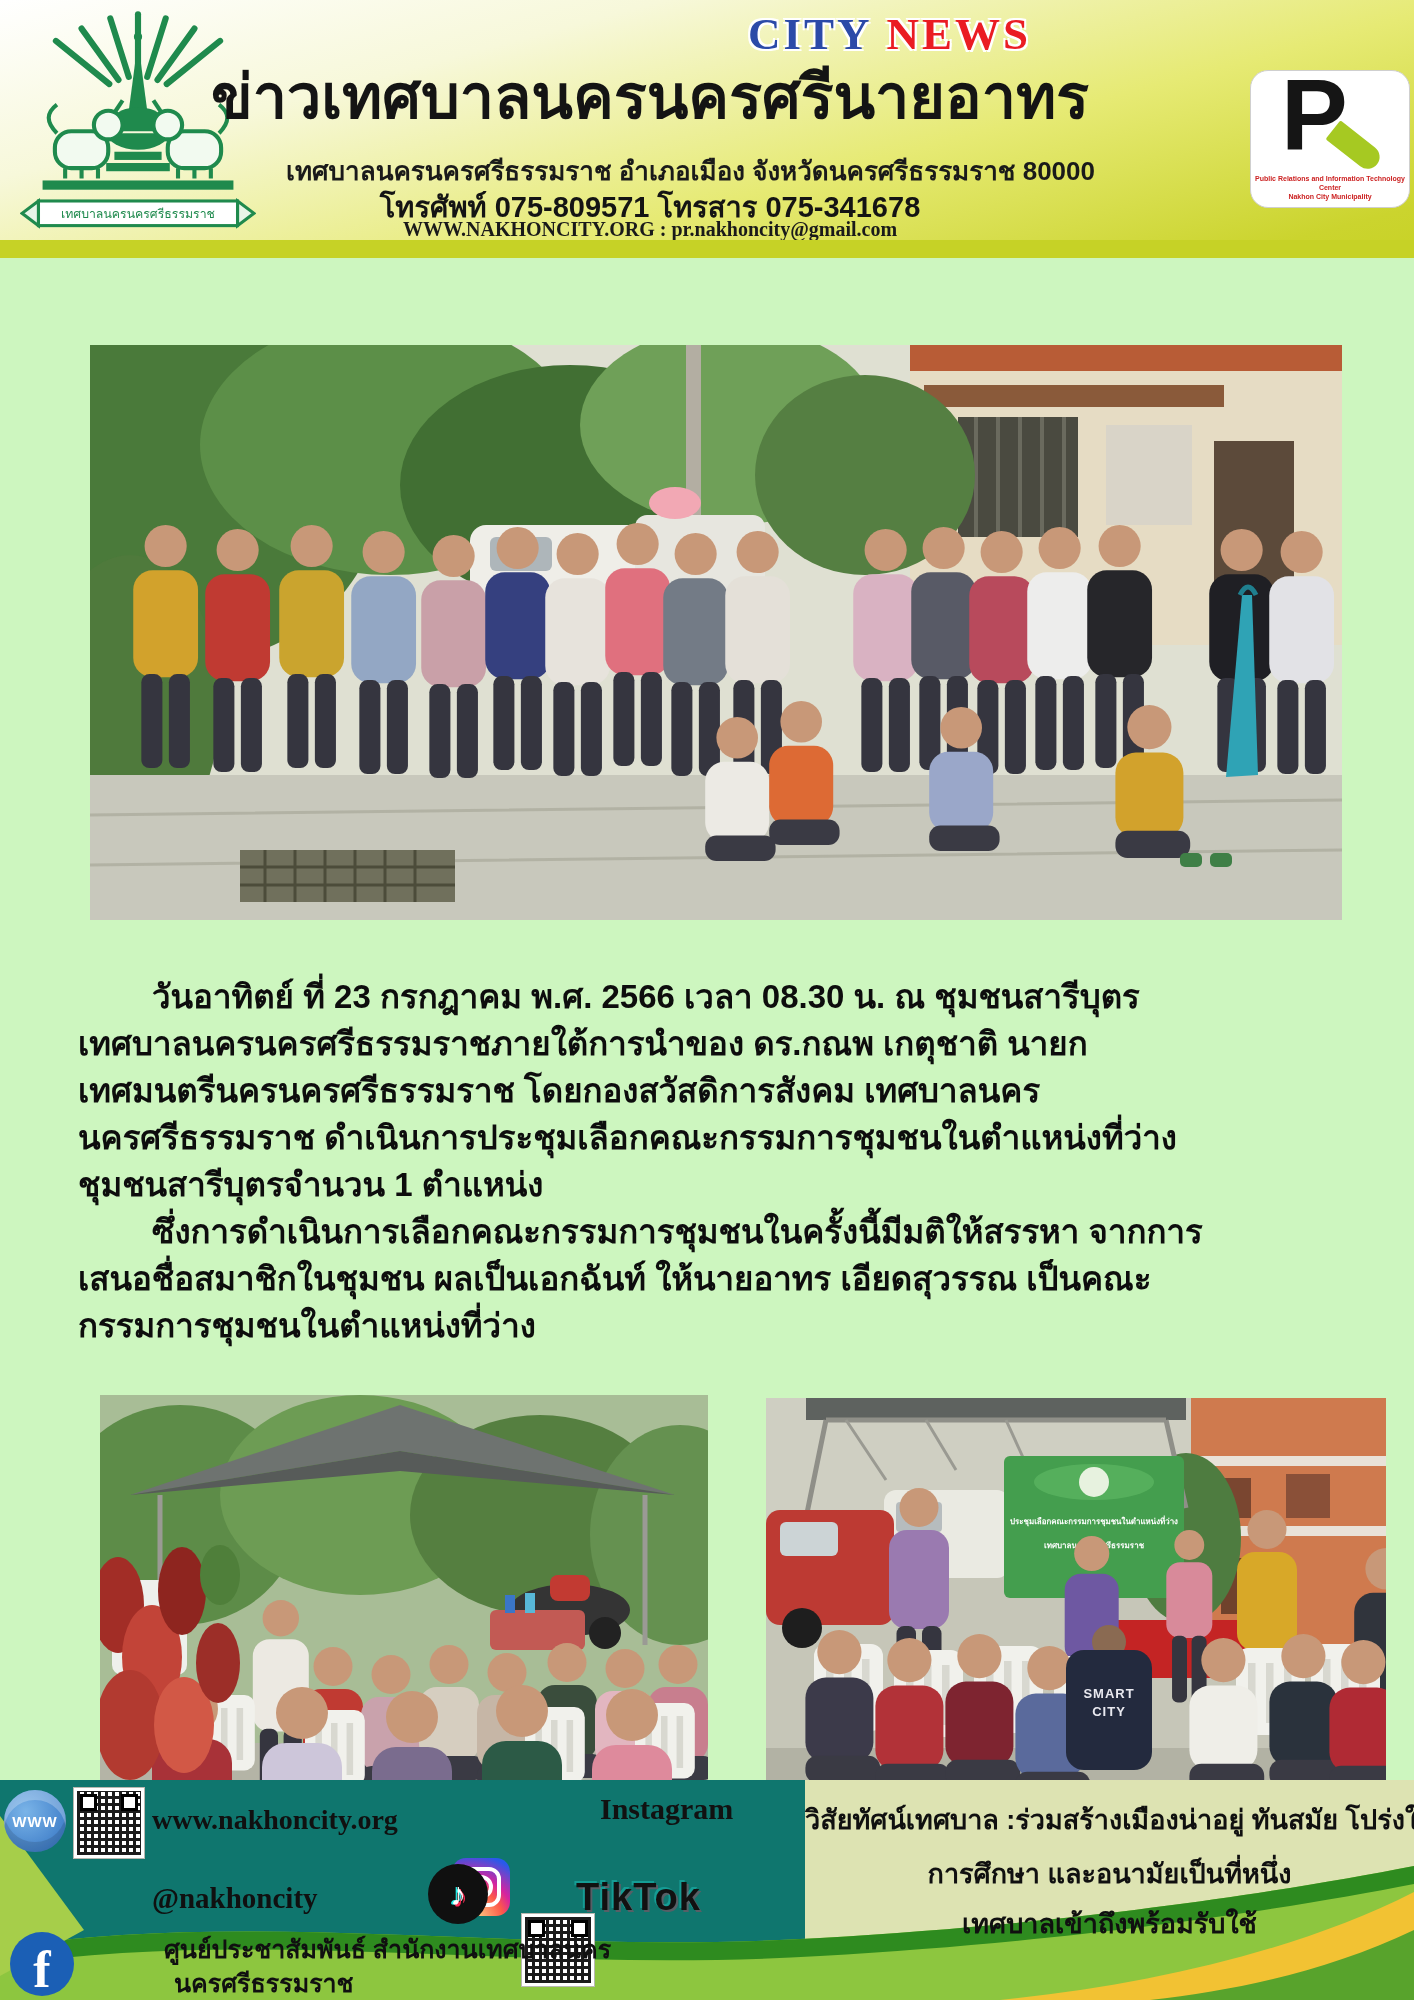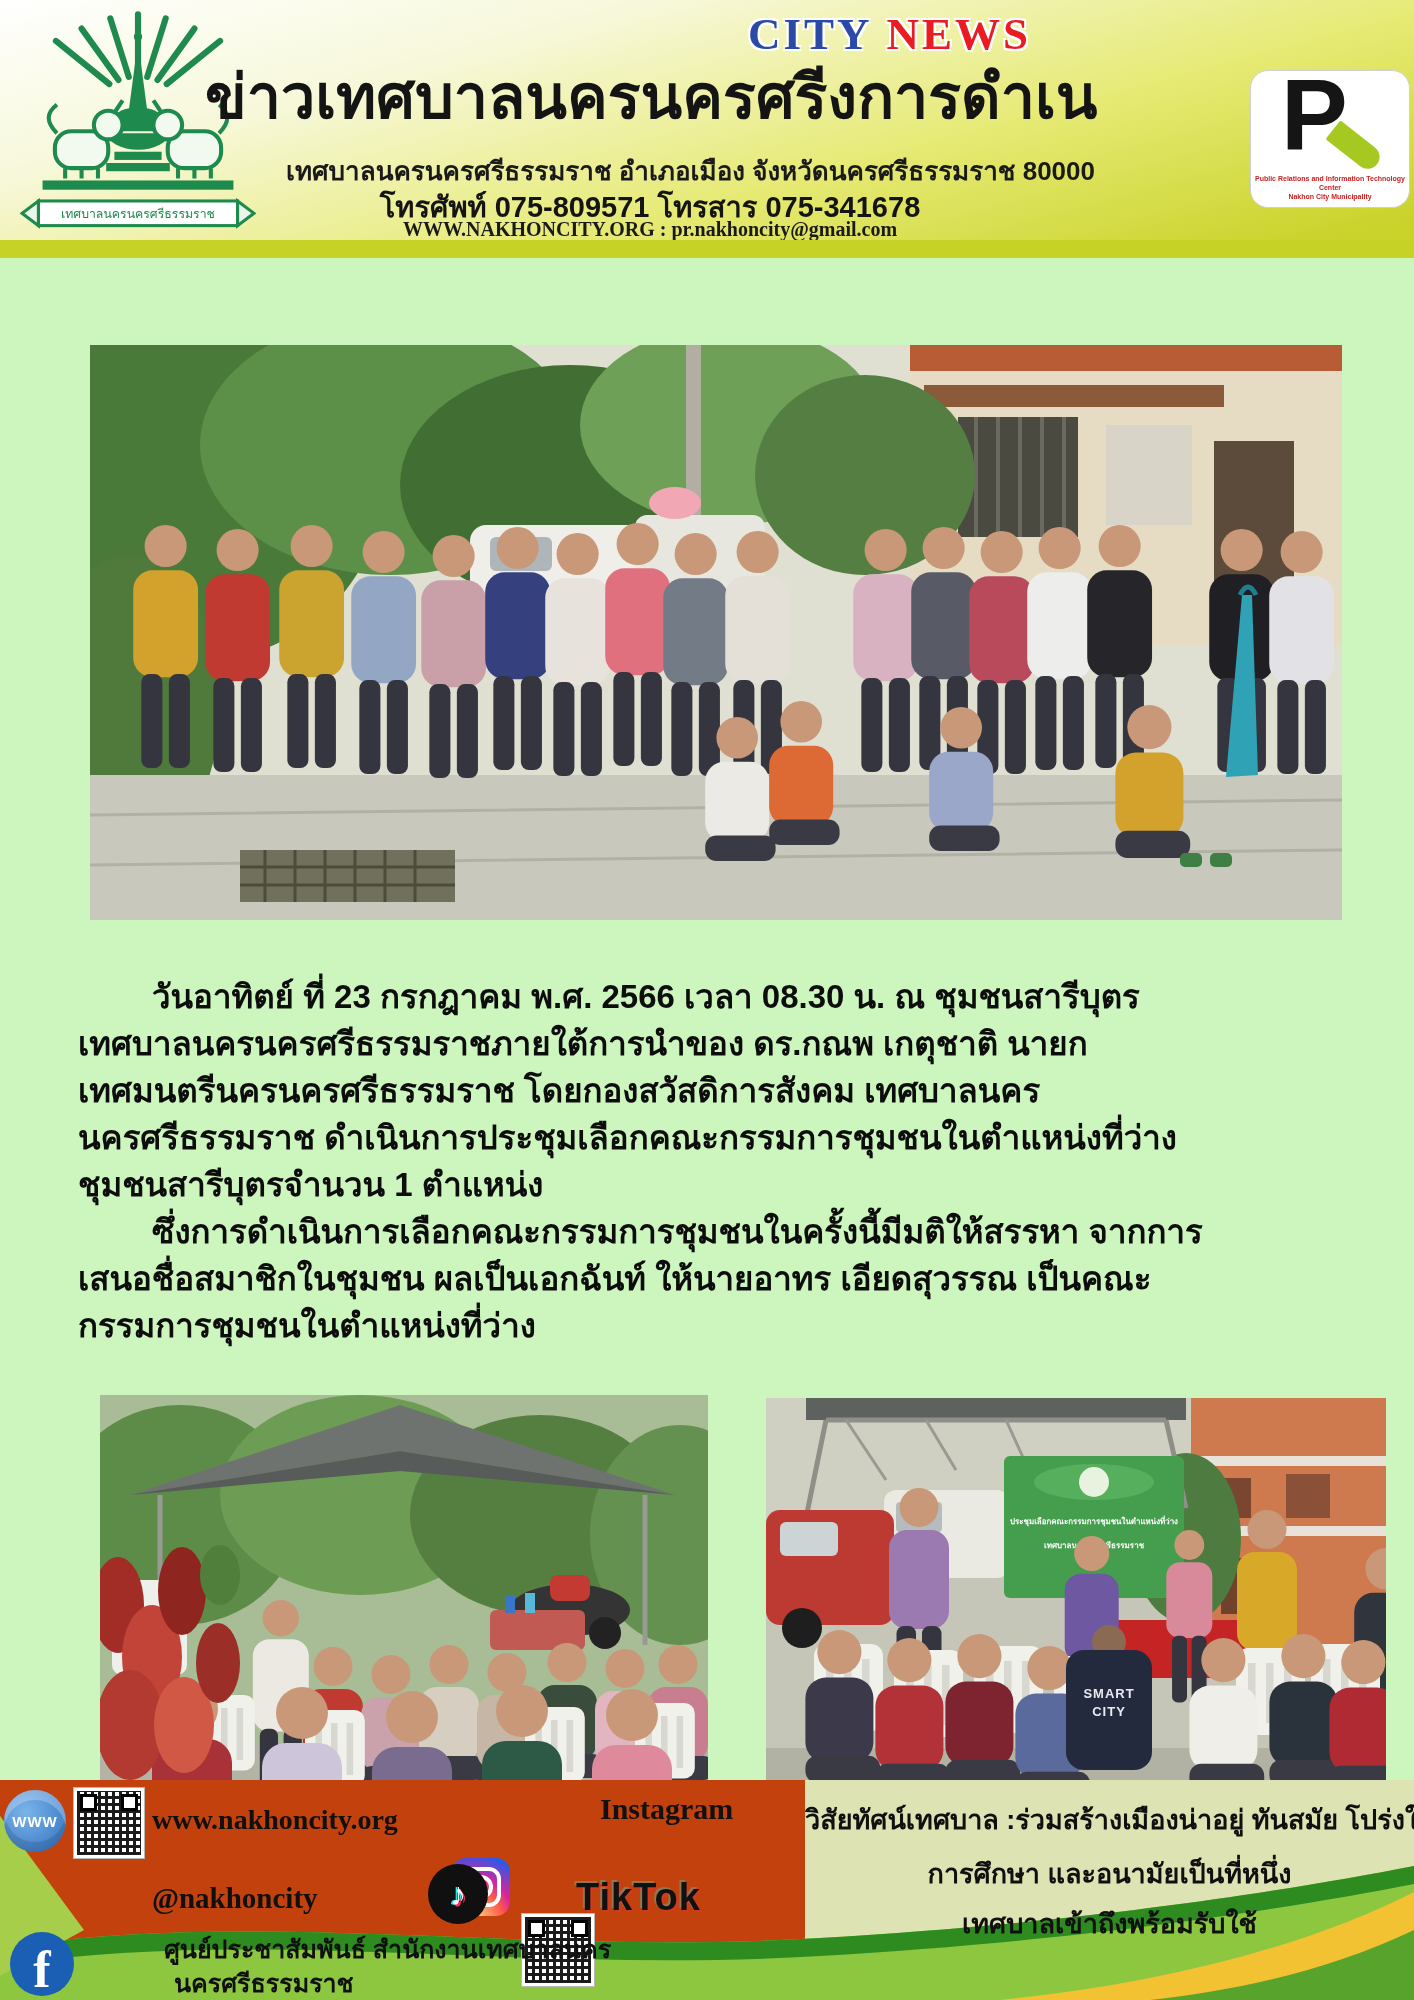--- a/index.html
+++ b/index.html
@@ -36,21 +36,21 @@
   #photo-bl{left:100px;top:1395px;width:608px;height:385px;}
   #photo-br{left:766px;top:1398px;width:620px;height:382px;}
   .bannertxt{font-size:8px;fill:#ffffff;text-anchor:middle;font-weight:bold;}
   .jackettxt{font-size:13px;fill:#e9e9f0;text-anchor:middle;font-weight:bold;letter-spacing:1px;}
   
   .article{position:absolute;left:60px;top:973px;width:1310px;color:#0d0d0d;
     font-size:33px;font-weight:bold;}
   .tline{height:47px;line-height:47px;white-space:nowrap;margin-left:18px;}
   .indent{padding-left:74px;}
   
-  #footer{position:absolute;left:0;top:1780px;width:1414px;height:220px;background:#c2410c;}
+  #footer{position:absolute;left:0;top:1780px;width:1414px;height:220px;background:#0f766e;}
   #footer-right{position:absolute;left:805px;top:0;width:609px;height:220px;background:#dde3b2;}
   #swoosh{position:absolute;left:0;top:0;}
   .frow{position:absolute;z-index:3;}
   .qr{background:#fff;border:3px solid #fff;outline:1px solid #b8b8b0;position:relative;
     background-image:repeating-linear-gradient(0deg,#1b1b1b 0 3px,transparent 3px 7px),
                      repeating-linear-gradient(90deg,#1b1b1b 0 3px,transparent 3px 7px);}
   .qr::before{content:"";position:absolute;left:3px;top:3px;width:11px;height:11px;
     background:#fff;border:3px solid #000;}
   .qr::after{content:"";position:absolute;right:3px;top:3px;width:11px;height:11px;
     background:#fff;border:3px solid #000;}
@@ -117,21 +117,21 @@
       <polygon points="18,186 2,198 18,210" fill="#e8f5e8" stroke="#1f8a4d" stroke-width="3"></polygon>
       <polygon points="212,186 228,198 212,210" fill="#e8f5e8" stroke="#1f8a4d" stroke-width="3"></polygon>
       <rect x="18" y="186" width="194" height="24" fill="#ffffff" stroke="#1f8a4d" stroke-width="3"></rect>
       <text x="115" y="203" text-anchor="middle" font-size="12" fill="#1f8a4d">เทศบาลนครนครศรีธรรมราช</text>
     </svg>
 
     <div class="citynews">
       <span class="city">CITY</span><span class="news">NEWS</span>
     </div>
 
-    <div class="hdr-title">ข่าวเทศบาลนครนครศรีงการดำเน</div>
+    <div class="hdr-title">ข่าวเทศบาลนครนครศรีนายอาทร</div>
     <div class="hdr-sub">เทศบาลนครนครศรีธรรมราช อำเภอเมือง จังหวัดนครศรีธรรมราช 80000</div>
     <div class="hdr-phone">โทรศัพท์ 075-809571 โทรสาร 075-341678</div>
     <div class="hdr-web">WWW.NAKHONCITY.ORG : pr.nakhoncity@gmail.com</div>
 
     <div id="prbox">
       <div class="pr-leaf"></div>
       <div class="pr-letter">P</div>
       <div class="pr-cap">
         <div>Public Relations and Information Technology Center</div>
         <div>Nakhon City Municipality</div>

